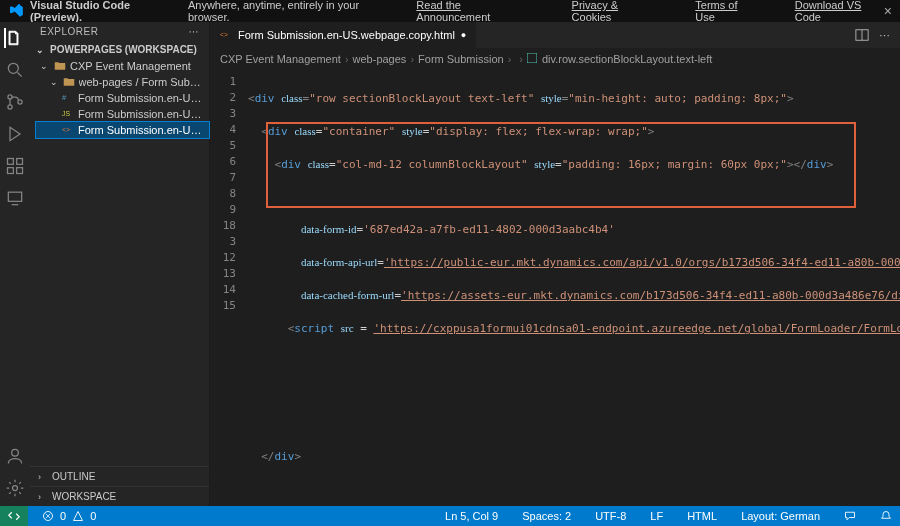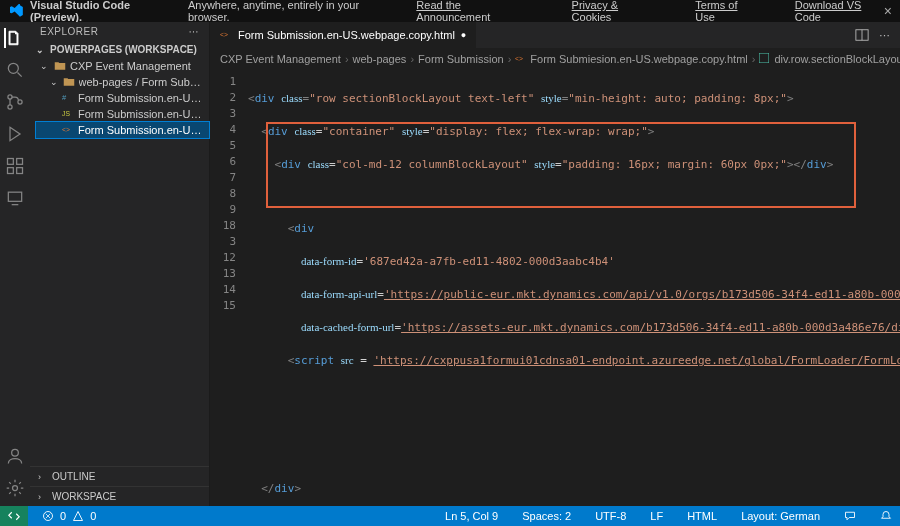--- a/index.html
+++ b/index.html
@@ -242,28 +242,20 @@
           </span>
         <span class="chev" data-interactable="false">›</span>
         <span class="bc" data-interactable="true">
             <span>web-pages</span>
           </span>
         <span class="chev" data-interactable="false">›</span>
         <span class="bc" data-interactable="true">
             <span>Form Submission</span>
           </span>
         <span class="chev" data-interactable="false">›</span>
-        <span class="bc" data-interactable="true">
-          <span class="bci" data-interactable="false">
-              <svg width="12" height="12" viewBox="0 0 16 16">
-                <text x="0" y="11" font-size="9" fill="#e37933">&lt;&gt;</text>
-              </svg>
-            </span>
-          <span>Form Submiesion.en-US.webpage.copy.html</span>
-        </span>
         <span class="chev" data-interactable="false">›</span>
         <span class="bc" data-interactable="true">
           <span class="bci" data-interactable="false">
               <svg width="10" height="10">
                 <rect width="10" height="10" fill="none" stroke="#4ec9b0"></rect>
               </svg>
             </span>
           <span>div.row.sectionBlockLayout.text-left</span>
         </span>
 
@@ -285,21 +277,20 @@
             <div>12</div>
             <div>13</div>
             <div>14</div>
             <div>15</div>
         </div>
         <div class="code" data-interactable="true">
 <div class="line"><span class="tok-punc">&lt;</span><span class="tok-tag">div</span> <span class="tok-attr">class</span><span class="tok-punc">=</span><span class="tok-str">"row sectionBlockLayout text-left"</span> <span class="tok-attr">style</span><span class="tok-punc">=</span><span class="tok-str">"min-height: auto; padding: 8px;"</span><span class="tok-punc">&gt;</span></div>
 <div class="line"><span class="tok-punc">  &lt;</span><span class="tok-tag">div</span> <span class="tok-attr">class</span>=<span class="tok-str">"container"</span> <span class="tok-attr">style</span>=<span class="tok-str">"display: flex; flex-wrap: wrap;"</span><span class="tok-punc">&gt;</span></div>
 <div class="line"><span class="tok-punc">    &lt;</span><span class="tok-tag">div</span> <span class="tok-attr">class</span>=<span class="tok-str">"col-md-12 columnBlockLayout"</span> <span class="tok-attr">style</span>=<span class="tok-str">"padding: 16px; margin: 60px 0px;"</span><span class="tok-punc">&gt;&lt;/</span><span class="tok-tag">div</span><span class="tok-punc">&gt;</span></div>
 <div class="line">&nbsp;</div>
-<div class="line"><span class="tok-punc">      &lt;</span><span class="tok-tag">div</span></div>
 <div class="line">        <span class="tok-attr">data-form-id</span>=<span class="tok-str">'687ed42a-a7fb-ed11-4802-000d3aabc4b4'</span></div>
 <div class="line">        <span class="tok-attr">data-form-api-url</span>=<span class="tok-strU">'https://public-eur.mkt.dynamics.com/api/v1.0/orgs/b173d506-34f4-ed11-a80b-000d3a486e76/landingpageforms'</span></div>
 <div class="line">        <span class="tok-attr">data-cached-form-url</span>=<span class="tok-strU">'https://assets-eur.mkt.dynamics.com/b173d506-34f4-ed11-a80b-000d3a486e76/digitalassets/forms/687ed42a-a7fb-ed1</span></div>
 <div class="line"><span class="tok-punc">      &lt;</span><span class="tok-tag">script</span> <span class="tok-attr">src</span><span class="tok-ent"> = </span><span class="tok-strU">'https://cxppusa1formui01cdnsa01-endpoint.azureedge.net/global/FormLoader/FormLoader.bundle.js'</span></div>
 <div class="line">&nbsp;</div>
 <div class="line">&nbsp;</div>
 <div class="line">&nbsp;</div>
 <div class="line"><span class="tok-punc">  &lt;/</span><span class="tok-tag">div</span><span class="tok-punc">&gt;</span></div>
 
 

